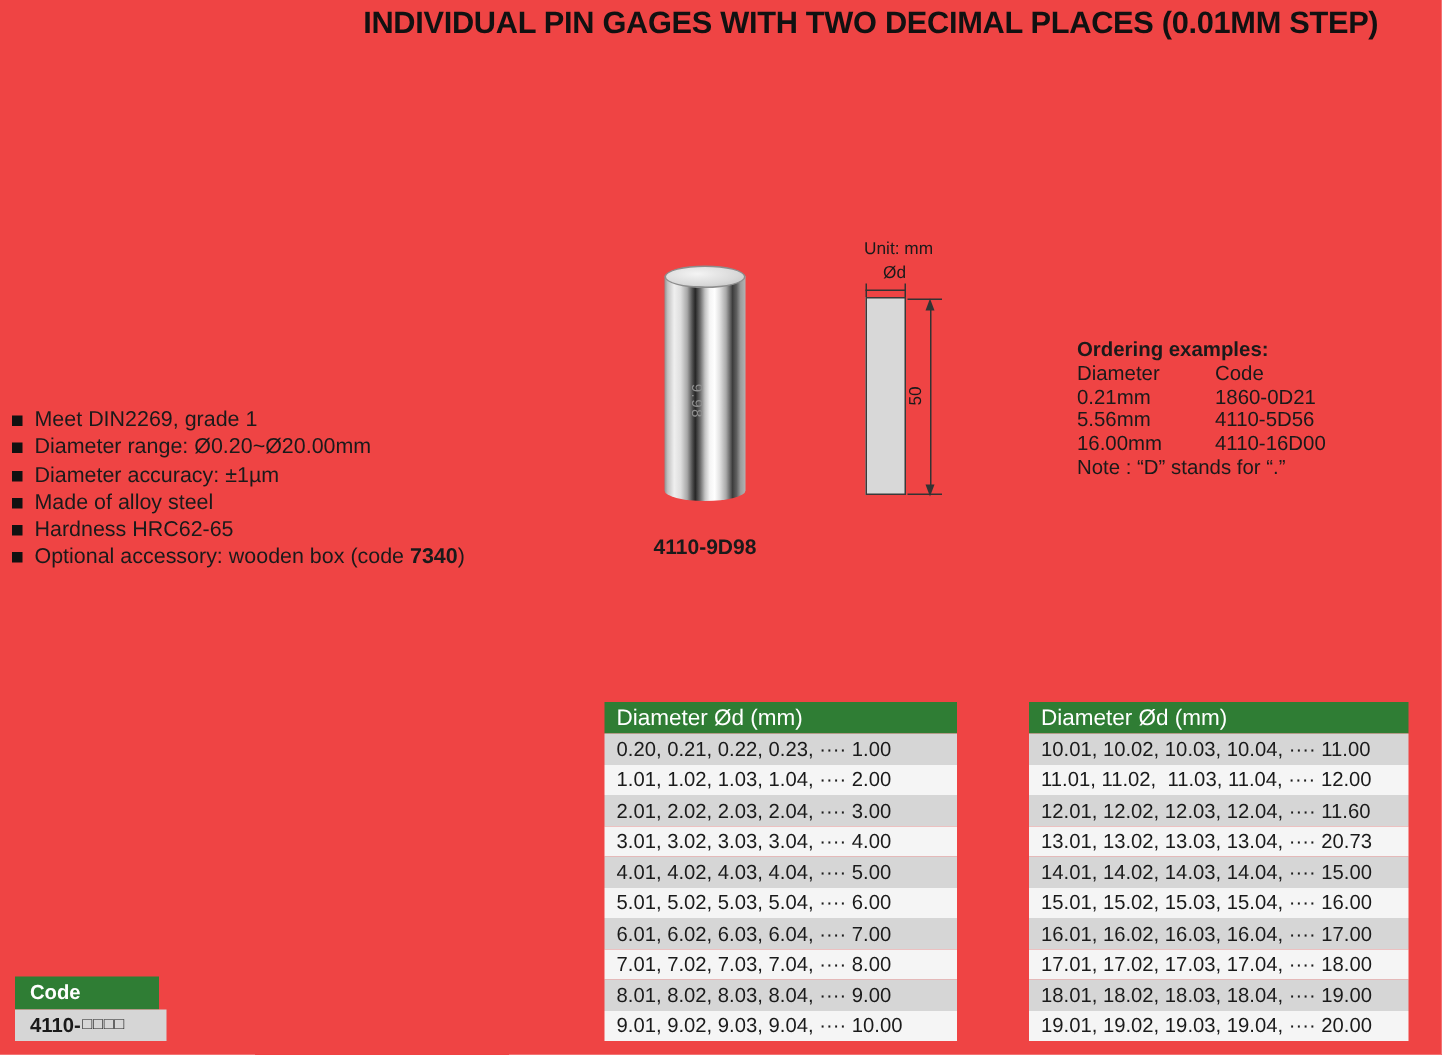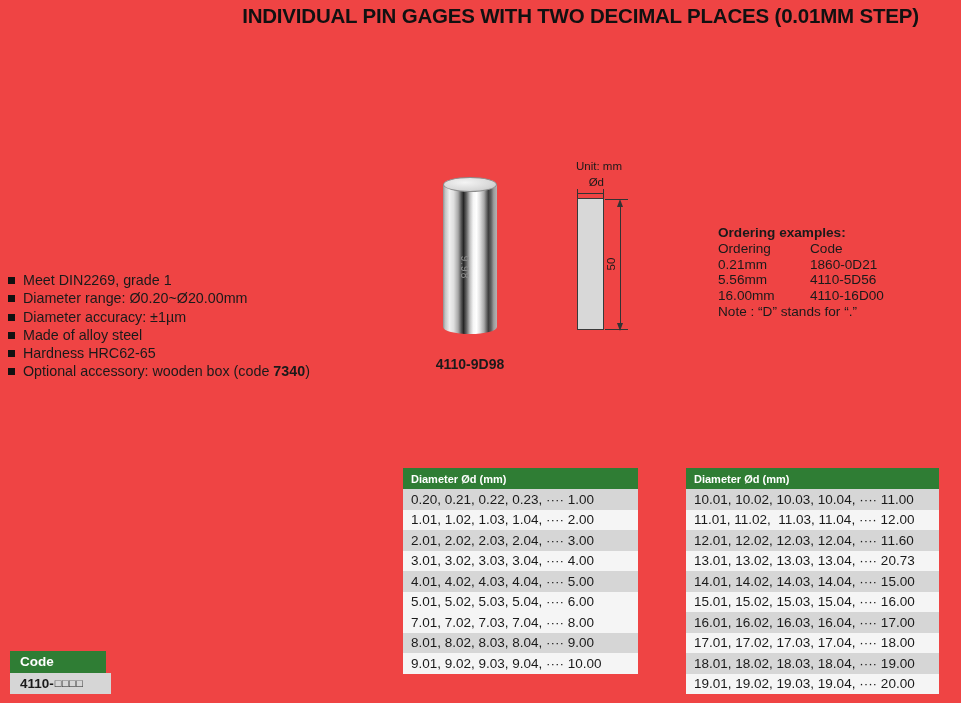--- a/index.html
+++ b/index.html
@@ -66,21 +66,21 @@
   .dim-50{position:absolute;left:600px;top:258px;width:22px;text-align:center;transform:rotate(-90deg);font-size:11.5px;}
   
   .ordering{position:absolute;left:718px;top:225px;font-size:13.6px;line-height:15.8px;}
   .ordering-title{font-weight:bold;}
   .ord-row{display:flex;}
   .ord-col1{width:92px;flex:0 0 auto;}
   
   .dtable{position:absolute;top:468px;}
   .t1{left:403px;width:235px;}
   .t2{left:686px;width:253px;}
-  .thead{height:21px;background:var(--green);color:#fff;font-weight:bold;font-size:11px;display:flex;align-items:center;padding-left:8px;}
+  .thead{height:21px;background:var(--green);color:#fff;font-weight:normal;font-size:15px;display:flex;align-items:center;padding-left:8px;}
   .trow{height:20.5px;display:flex;align-items:center;padding-left:8px;font-size:13.5px;white-space:pre;}
   .trow.g{background:var(--row_gray);}
   .trow.w{background:var(--row_light);}
   
   .code-head{position:absolute;left:10px;top:651px;width:96px;height:21.5px;background:var(--green);color:#fff;font-weight:bold;font-size:13.5px;display:flex;align-items:center;padding-left:10px;}
   .code-row{position:absolute;left:10px;top:672.5px;width:101px;height:21px;background:var(--row_gray);display:flex;align-items:center;padding-left:10px;font-size:13.5px;}
   .code-prefix{font-weight:bold;}
   .code-boxes{font-size:11px;letter-spacing:0.5px;margin-left:1px;}
 </style>
 </head>
@@ -134,21 +134,21 @@
   <div class="ext-line t"></div>
   <div class="ext-line b"></div>
   <div class="vdim-line"></div>
   <div class="arrow up"></div>
   <div class="arrow down"></div>
   <div class="dim-50">50</div>
 
   <div class="ordering">
     <div class="ordering-title">Ordering examples:</div>
     <div class="ord-row">
-      <span class="ord-col1">Ordering</span>
+      <span class="ord-col1">Diameter</span>
       <span>Code</span>
     </div>
     <div class="ord-row">
       <span class="ord-col1">0.21mm</span>
       <span>1860-0D21</span>
     </div>
     <div class="ord-row">
       <span class="ord-col1">5.56mm</span>
       <span>4110-5D56</span>
     </div>
@@ -160,20 +160,21 @@
   </div>
 
   <div class="dtable t1">
     <div class="thead">Diameter Ød (mm)</div>
     <div class="trow g">0.20, 0.21, 0.22, 0.23, ···· 1.00</div>
     <div class="trow w">1.01, 1.02, 1.03, 1.04, ···· 2.00</div>
     <div class="trow g">2.01, 2.02, 2.03, 2.04, ···· 3.00</div>
     <div class="trow w">3.01, 3.02, 3.03, 3.04, ···· 4.00</div>
     <div class="trow g">4.01, 4.02, 4.03, 4.04, ···· 5.00</div>
     <div class="trow w">5.01, 5.02, 5.03, 5.04, ···· 6.00</div>
+    <div class="trow g">6.01, 6.02, 6.03, 6.04, ···· 7.00</div>
     <div class="trow w">7.01, 7.02, 7.03, 7.04, ···· 8.00</div>
     <div class="trow g">8.01, 8.02, 8.03, 8.04, ···· 9.00</div>
     <div class="trow w">9.01, 9.02, 9.03, 9.04, ···· 10.00</div>
   </div>
 
   <div class="dtable t2">
     <div class="thead">Diameter Ød (mm)</div>
     <div class="trow g">10.01, 10.02, 10.03, 10.04, ···· 11.00</div>
     <div class="trow w">11.01, 11.02,  11.03, 11.04, ···· 12.00</div>
     <div class="trow g">12.01, 12.02, 12.03, 12.04, ···· 11.60</div>

